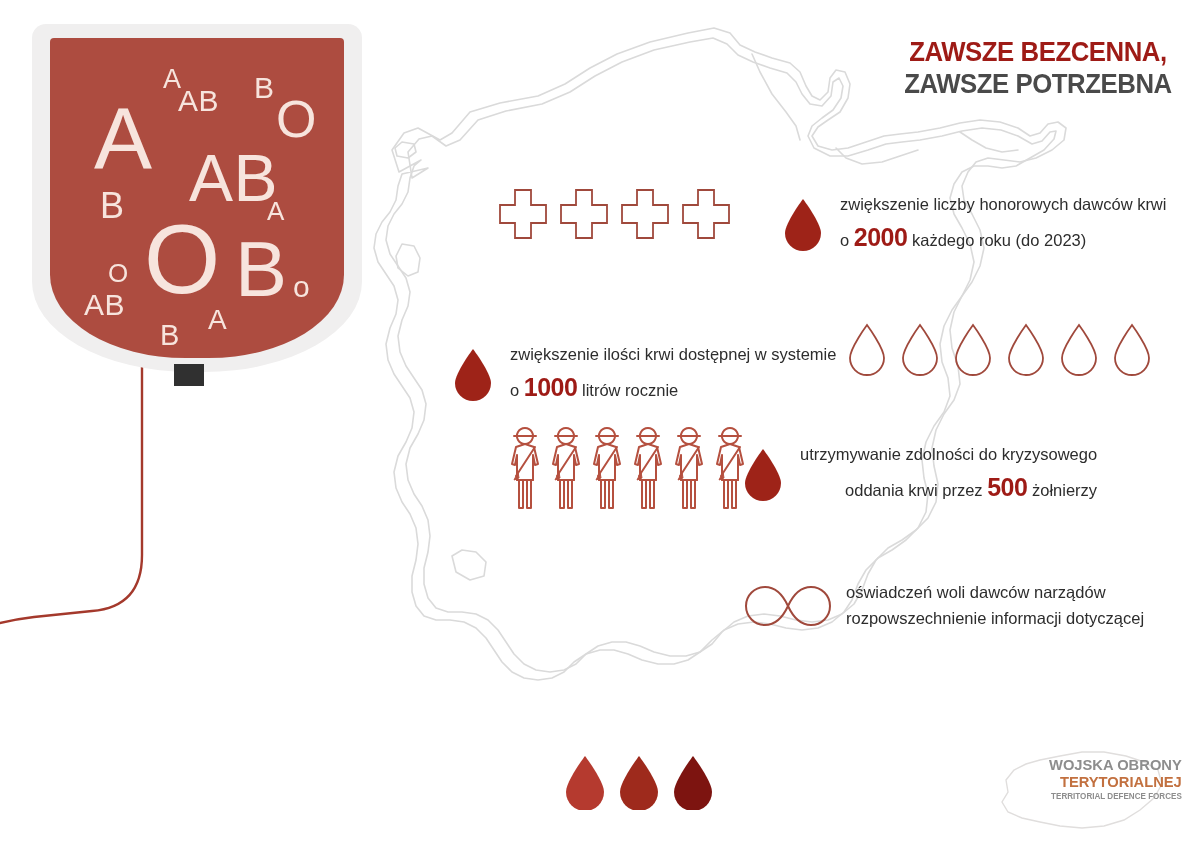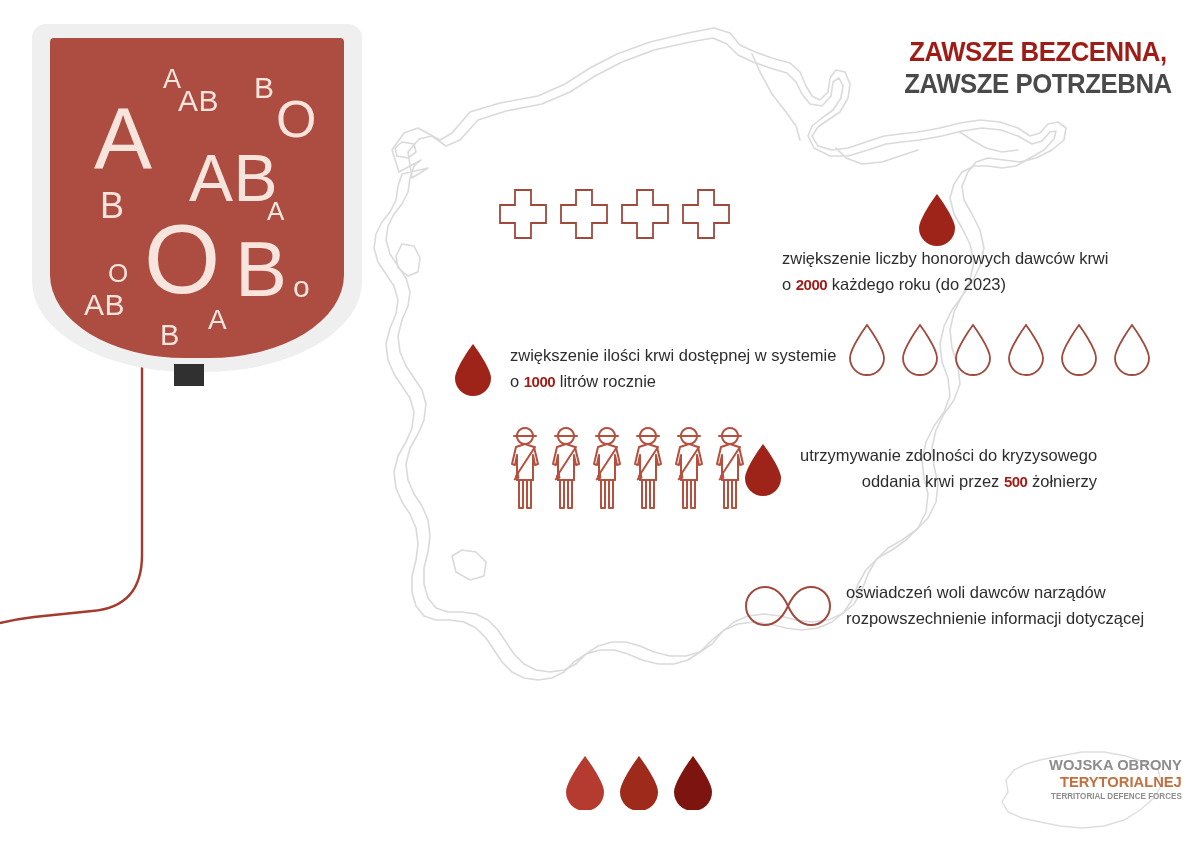--- a/index.html
+++ b/index.html
@@ -49,26 +49,26 @@
   }
 
   
   .fact{position:absolute;display:flex;align-items:center;z-index:5;}
   .fact .drop-solid{flex:0 0 auto;margin-right:16px;}
   .fact-text{
     font-family:"Liberation Sans", sans-serif;font-size:16.5px;color:#2d2d2d;
     line-height:1.55;white-space:nowrap;
   }
   .fact-text .num{
-    font-weight:bold;color:#9e1b16;font-size:15px;letter-spacing:-0.5px;
+    font-weight:bold;color:#9e1b16;font-size:25px;letter-spacing:-0.5px;
   }
   .fact-line{display:block;}
 
   
-  #fact-donors{left:782px;top:192px;flex-direction:column;}
+  #fact-donors{left:782px;top:192px;}
   #fact-litres{left:452px;top:320px;margin-top:22px;}
   #fact-soldiers{left:742px;top:442px;text-align:right;}
   #fact-organs{left:744px;top:580px;}
   #fact-organs .fact-text{line-height:1.55;}
   #fact-organs .icon-inf{flex:0 0 auto;margin-right:14px;}
 
   
   .icon-row{position:absolute;display:flex;align-items:flex-end;z-index:4;}
   #crosses{left:498px;top:188px;gap:11px;}
   #drops-outline{left:846px;top:322px;gap:11px;}

